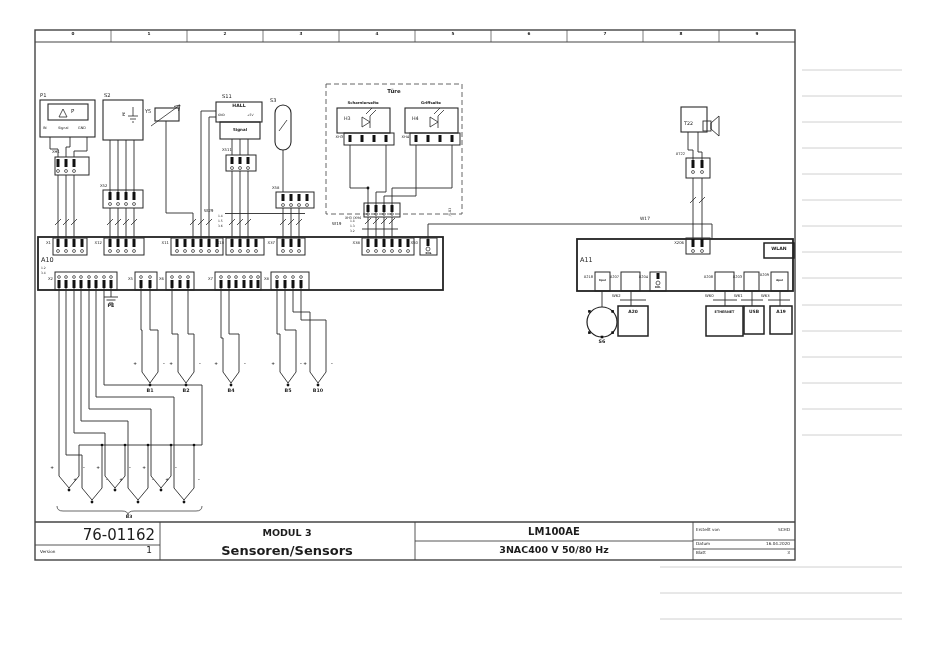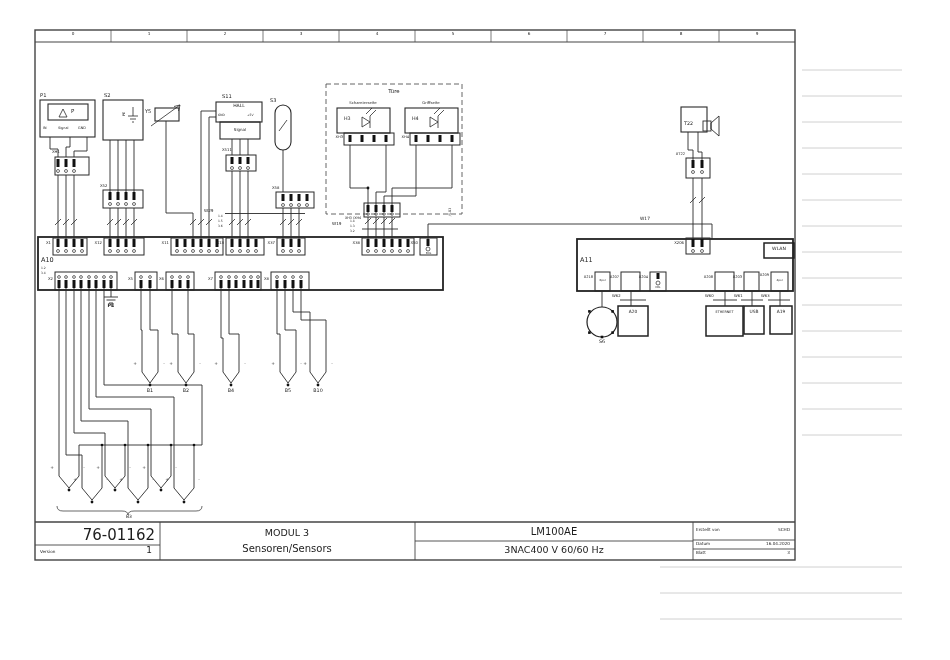--- a/index.html
+++ b/index.html
@@ -1,21 +1,21 @@
 <!DOCTYPE html>
 <html><head>
 <meta charset="utf-8">
 <style>
   html,body{margin:0;padding:0;background:#fff;}
   .page{position:relative;width:950px;height:660px;background:#ffffff;overflow:hidden;
         font-family:"DejaVu Sans",sans-serif;}
   svg{position:absolute;left:0;top:0;}
   .lbl{position:absolute;color:#1c1c1c;line-height:1;white-space:nowrap;
        font-family:"DejaVu Sans",sans-serif;}
-  .c{transform:translateX(-50%);}
+  .c{transform:translateX(-50%);font-weight:bold;}
   .r{transform:translateX(-100%);}
   .v{transform:translate(-50%,-50%) rotate(-90deg);}
   .b{font-weight:bold;}
 </style>
 </head>
 <body>
 
 <div class="page">
 
 <svg width="950" height="660" viewBox="0 0 950 660">
@@ -393,23 +393,23 @@
 <span class="lbl c" style="left:633px;top:310px;font-size:4.4px">A20</span>
 <span class="lbl c" style="left:724.5px;top:311px;font-size:3.4px">ETHERNET</span>
 <span class="lbl c" style="left:754px;top:310px;font-size:4.4px">USB</span>
 <span class="lbl c" style="left:781px;top:310px;font-size:4.4px">A19</span>
 <span class="lbl c" style="left:602px;top:340px;font-size:4.8px">S6</span>
 
 <span class="lbl r" style="left:155px;top:528px;font-size:15px">76-01162</span>
 <span class="lbl" style="left:40px;top:550px;font-size:4.2px">Version</span>
 <span class="lbl r" style="left:152px;top:546px;font-size:9px">1</span>
 <span class="lbl c" style="left:287px;top:528px;font-size:9.5px">MODUL 3</span>
-<span class="lbl c" style="left:287px;top:544px;font-size:10px">Sensoren/Sensors</span>
+<span class="lbl c" style="left:287px;top:544px;font-size:13px">Sensoren/Sensors</span>
 <span class="lbl c" style="left:554px;top:527px;font-size:10px">LM100AE</span>
-<span class="lbl c" style="left:554px;top:545px;font-size:9.5px">3NAC400 V 60/60 Hz</span>
+<span class="lbl c" style="left:554px;top:545px;font-size:9.5px">3NAC400 V 50/80 Hz</span>
 <span class="lbl" style="left:696px;top:528px;font-size:4.2px">Erstellt von</span>
 <span class="lbl r" style="left:790px;top:528px;font-size:4.2px">SCHD</span>
 <span class="lbl" style="left:696px;top:542px;font-size:4.2px">Datum</span>
 <span class="lbl r" style="left:790px;top:542px;font-size:4.2px">16.04.2020</span>
 <span class="lbl" style="left:696px;top:551px;font-size:4.2px">Blatt</span>
 <span class="lbl r" style="left:790px;top:551px;font-size:4.2px">3</span>
 
 </div>
 
 </body></html>

